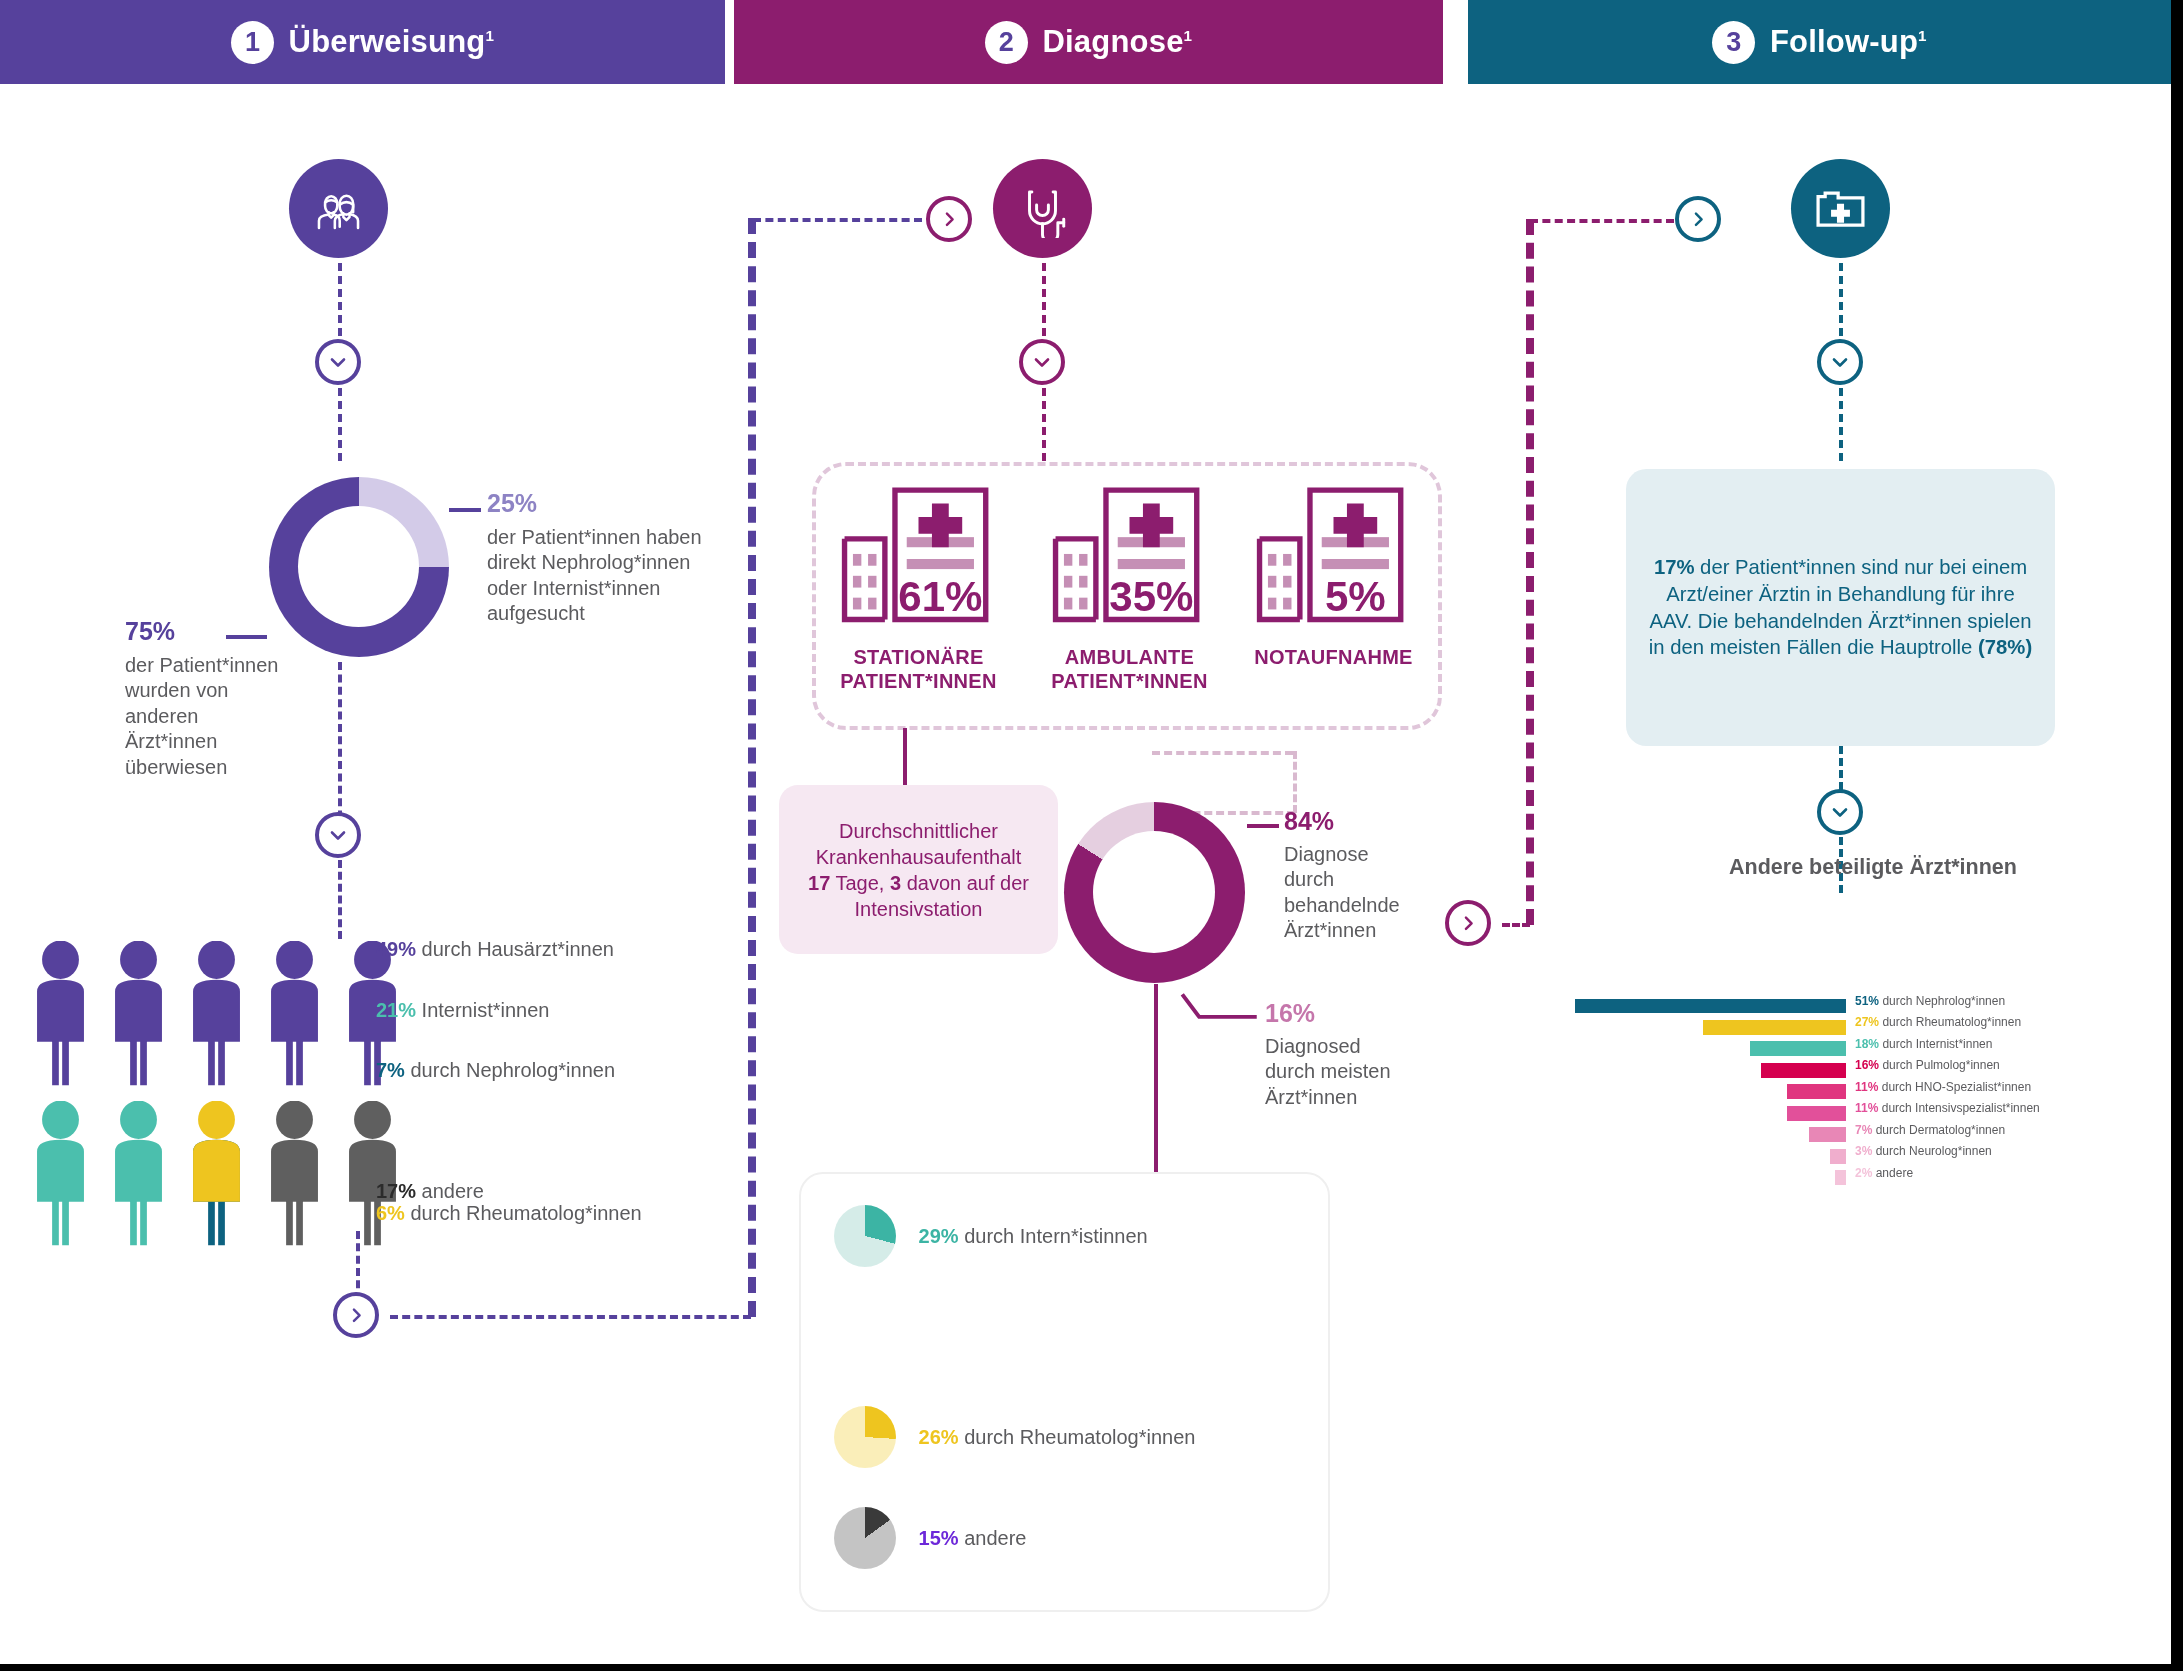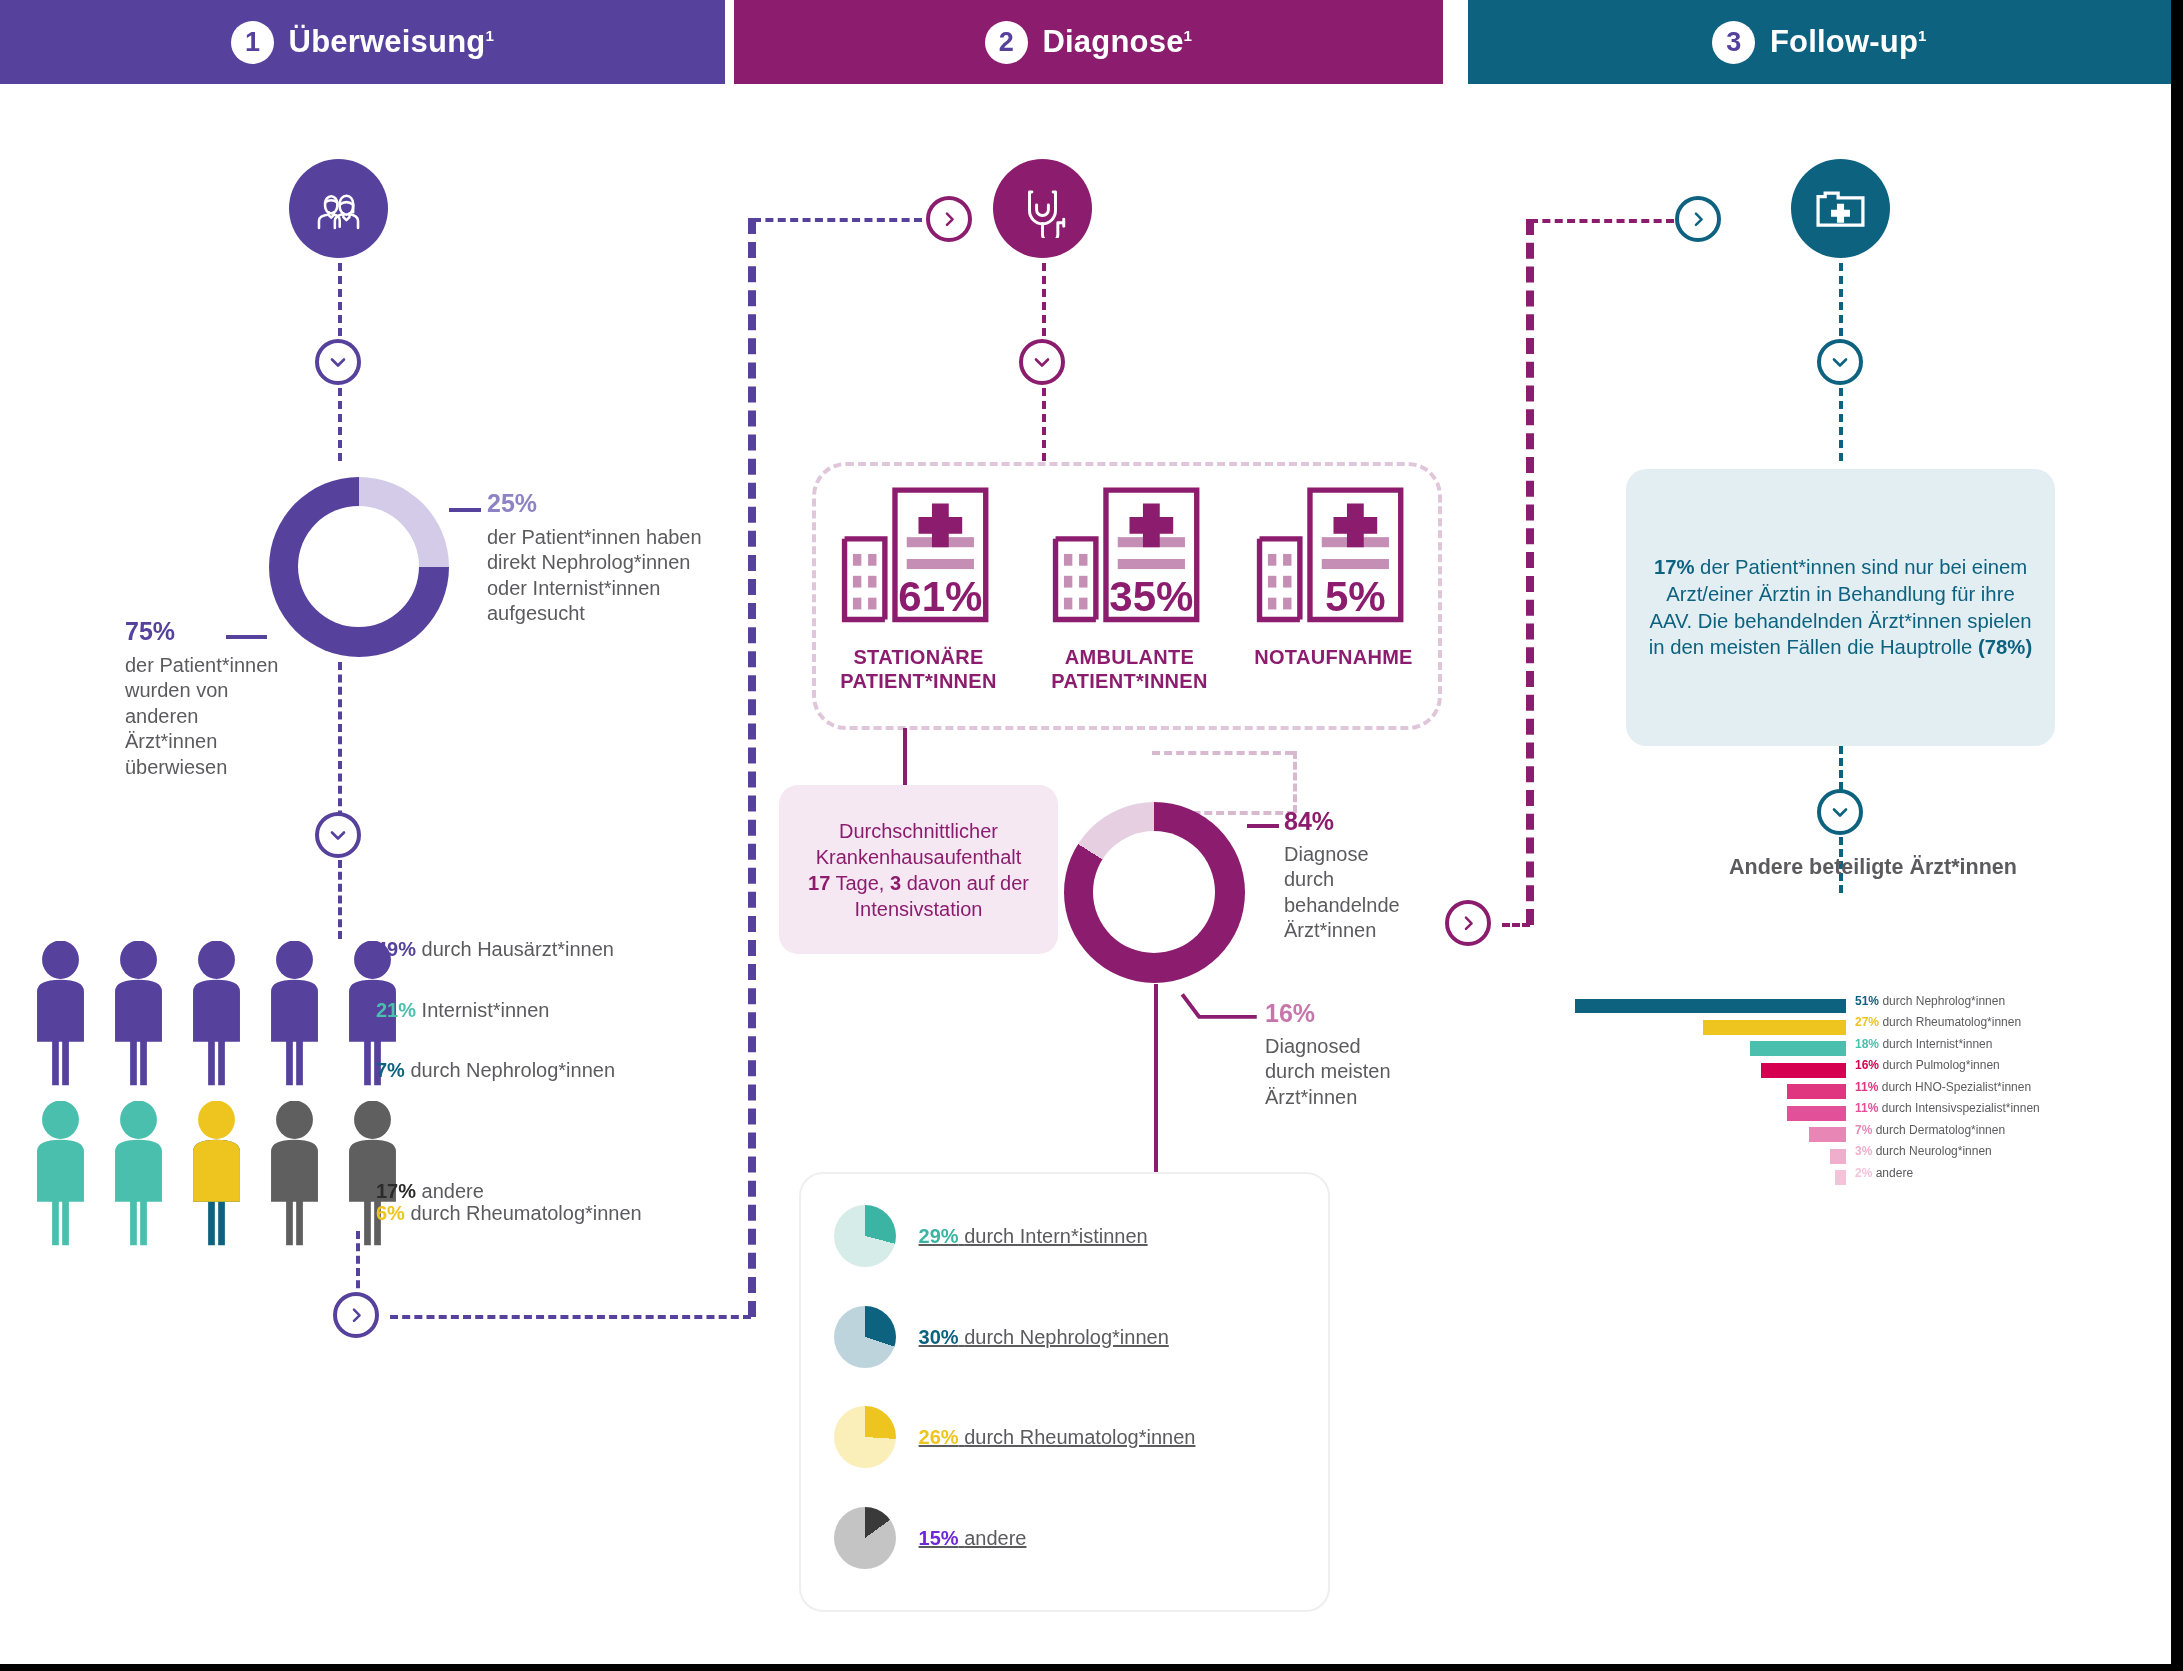--- a/index.html
+++ b/index.html
@@ -91,21 +91,21 @@
   }
   #blue-box .inner { color:#0d6280; font-size:20.3px; line-height:1.32; text-align:center; }
 
   
   #pie-card {
     position:absolute; left:799px; top:1172px; width:531px; height:440px;
     background:#fff; border:2.3px solid #efefef; border-radius:24px;
   }
   .pie-row { position:absolute; display:flex; align-items:center; gap:22.6px; }
   .pie { width:62px; height:62px; border-radius:50%; }
-  .pie-label { font-size:20px; color:#5b5b5e; white-space:nowrap;text-decoration:underline; }
+  .pie-label { font-size:20px; color:#5b5b5e; white-space:nowrap; }
 
   
   #bars { position:absolute; left:1575px; top:994px; width:596px; }
   .bar-row { position:relative; display:flex; align-items:flex-start; margin-bottom:2.3px; }
   .bar-track { width:271px; display:flex; justify-content:flex-end; padding-top:4.5px; }
   .bar { height:14.7px; }
   .bar-text { font-size:12px; color:#5b5b5e; line-height:1.26; margin-left:9px; width:305px; }
 </style>
 </head>
 <body>
@@ -387,24 +387,20 @@
   </div>
 
   <div class="vsolid" style="left:1154px; top:984px; height:203px; border-left-width:4px; border-color:#8c1d6e;"></div>
   <div style="position:absolute; left:1146px; top:1180px; width:16px; height:16px; border-radius:50%; background:#8c1d6e;"></div>
 
   <div id="pie-card"></div>
   <div class="pie-row" style="left:834px; top:1205px;">
     <div class="pie" style="background: conic-gradient(#3cb4a4 0deg 104.4deg, #d5ece8 104.4deg 360deg);"></div>
     <div class="pie-label"><span class="pct" style="color:#3cb4a4;">29%</span> <span>durch Intern*istinnen</span></div>
   </div>
-  <div class="pie-row" style="left:834px; top:1306px;">
-    <div class="pie" style="background: conic-gradient(#0d6280 0deg 108deg, #bdd4dd 108deg 360deg);"></div>
-    <div class="pie-label"><span class="pct" style="color:#0d6280;">30%</span> <span>durch Nephrolog*innen</span></div>
-  </div>
   <div class="pie-row" style="left:834px; top:1406px;">
     <div class="pie" style="background: conic-gradient(#eec51f 0deg 93.6deg, #faeeb9 93.6deg 360deg);"></div>
     <div class="pie-label"><span class="pct" style="color:#eec51f;">26%</span> <span>durch Rheumatolog*innen</span></div>
   </div>
   <div class="pie-row" style="left:834px; top:1507px;">
     <div class="pie" style="background: conic-gradient(#3a3a3a 0deg 54deg, #c4c4c4 54deg 360deg);"></div>
     <div class="pie-label"><span class="pct" style="color:#6d28d9;">15%</span> <span>andere</span></div>
   </div>
 
   <div class="arrow-circle" style="left:1445px; top:900px; border-color:#8c1d6e;">

